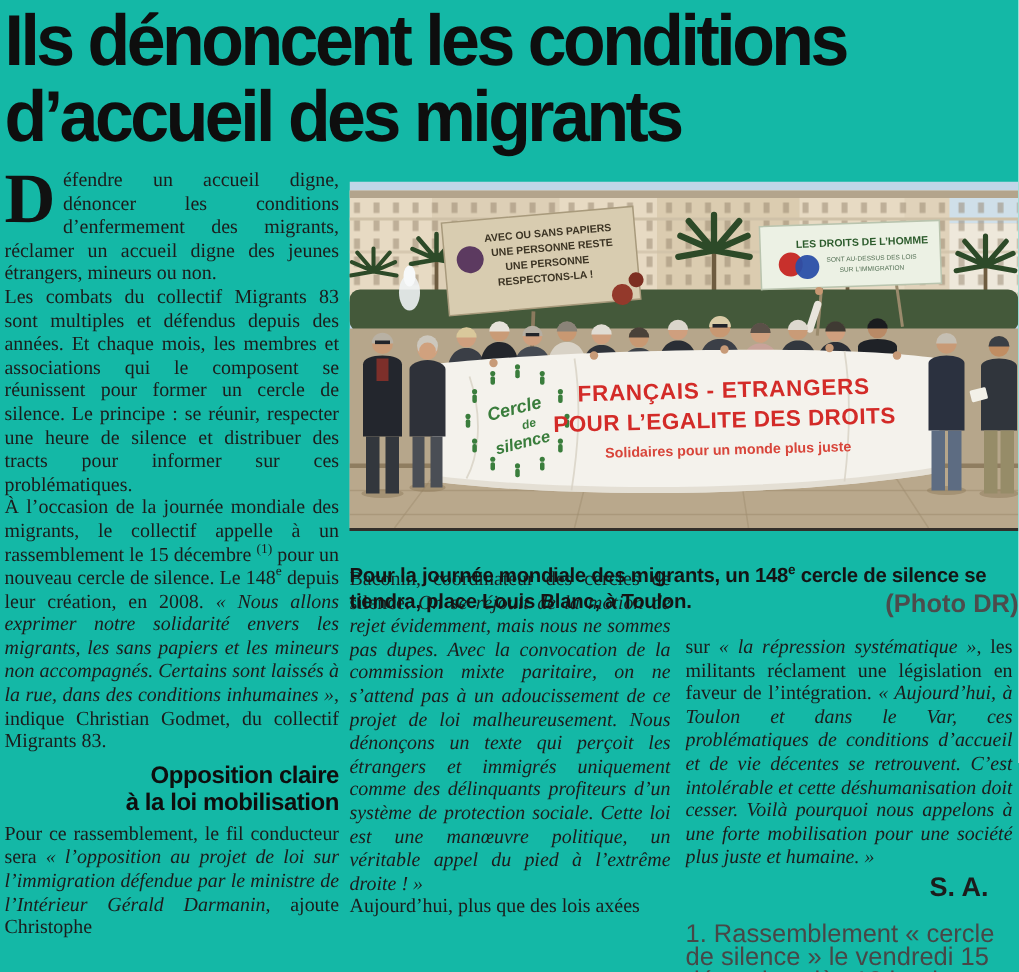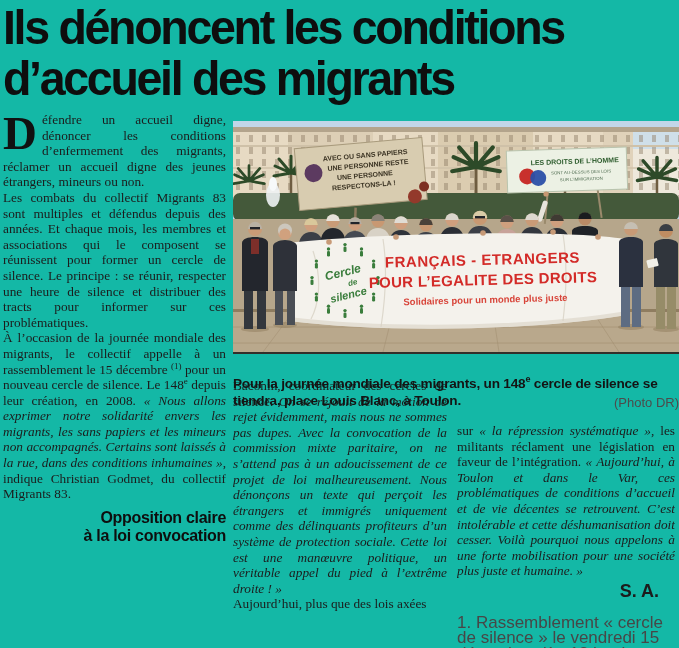--- a/index.html
+++ b/index.html
@@ -27,39 +27,40 @@
   .signature{text-align:right;font-family:"Liberation Sans",sans-serif;
              font-weight:bold;font-size:18px;padding-right:16px;margin-top:5px !important;}
   .footnote{font-family:"Liberation Sans",sans-serif;font-size:17px;line-height:15.5px;
             color:#474747;margin-top:15px !important;text-align:left;hyphens:none;}
   
   #photo{position:absolute;left:233px;top:121px;width:446px;height:231px;
          border-bottom:2px solid #332f2a;}
   #caption{position:absolute;left:233px;top:357px;width:446px;height:38px;
            font-family:"Liberation Sans",sans-serif;font-weight:bold;
            font-size:13.6px;line-height:17px;color:#141414;letter-spacing:-0.2px;margin-top:18px;}
-  #credit{position:absolute;right:0;bottom:2px;font-weight:normal;
-          font-size:13px;color:#4c4c4c;letter-spacing:0;}
+  #credit{position:absolute;right:0;bottom:2px;font-weight:bold;
+          font-size:17px;color:#4c4c4c;letter-spacing:0;}
   text{font-family:"Liberation Sans",sans-serif;}
 </style>
 </head>
 <body>
 
 <div id="page">
 
   <div id="headline">
     <div>Ils dénoncent les conditions</div>
     <div>d’accueil des migrants</div>
   </div>
 
   <div id="col-left" class="col">
     <p><span class="dropcap">D</span><span>éfendre un accueil digne, dénoncer les conditions d’enfermement des migrants, réclamer un accueil digne des jeunes étrangers, mineurs ou non.</span></p>
     <p>Les combats du collectif Migrants 83 sont multiples et défendus depuis des années. Et chaque mois, les membres et associations qui le composent se réunissent pour former un cercle de silence. Le principe : se réunir, respecter une heure de silence et distribuer des tracts pour informer sur ces problématiques.</p>
     <p><span>À l’occasion de la journée mondiale des migrants, le collectif appelle à un rassemblement le 15 décembre </span><sup>(1)</sup><span> pour un nouveau cercle de silence. Le 148</span><sup>e</sup><span> depuis leur création, en 2008. </span><span class="it">« Nous allons exprimer notre solidarité envers les migrants, les sans papiers et les mineurs non accompagnés. Certains sont laissés à la rue, dans des conditions inhumaines »</span><span>, indique Christian Godmet, du collectif Migrants 83.</span></p>
-    <p class="subhead"><span>Opposition claire</span><br><span>à la loi convocation</span></p>
+    <p class="subhead"><span>Opposition claire</span><br><span>à la loi mobilisation</span></p>
+    <p><span>Pour ce rassemblement, le fil conducteur sera </span><span class="it">« l’opposition au projet de loi sur l’immigration défendue par le ministre de l’Intérieur Gérald Darmanin</span><span>, ajoute Christophe</span></p>
   </div>
 
   <div id="col-mid" class="col">
     <p><span>Baconin, coordinateur des cercles de silence. </span><span class="it">On se réjouit de la motion de rejet évidemment, mais nous ne sommes pas dupes. Avec la convocation de la commission mixte paritaire, on ne s’attend pas à un adoucissement de ce projet de loi malheureusement. Nous dénonçons un texte qui perçoit les étrangers et immigrés uniquement comme des délinquants profiteurs d’un système de protection sociale. Cette loi est une manœuvre politique, un véritable appel du pied à l’extrême droite ! »</span></p>
     <p>Aujourd’hui, plus que des lois axées</p>
   </div>
 
   <div id="col-right" class="col">
     <p><span>sur </span><span class="it">« la répression systématique »</span><span>, les militants réclament une législation en faveur de l’intégration. </span><span class="it">« Aujourd’hui, à Toulon et dans le Var, ces problématiques de conditions d’accueil et de vie décentes se retrouvent. C’est intolérable et cette déshumanisation doit cesser. Voilà pourquoi nous appelons à une forte mobilisation pour une société plus juste et humaine. »</span></p>
     <p class="signature">S. A.</p>

